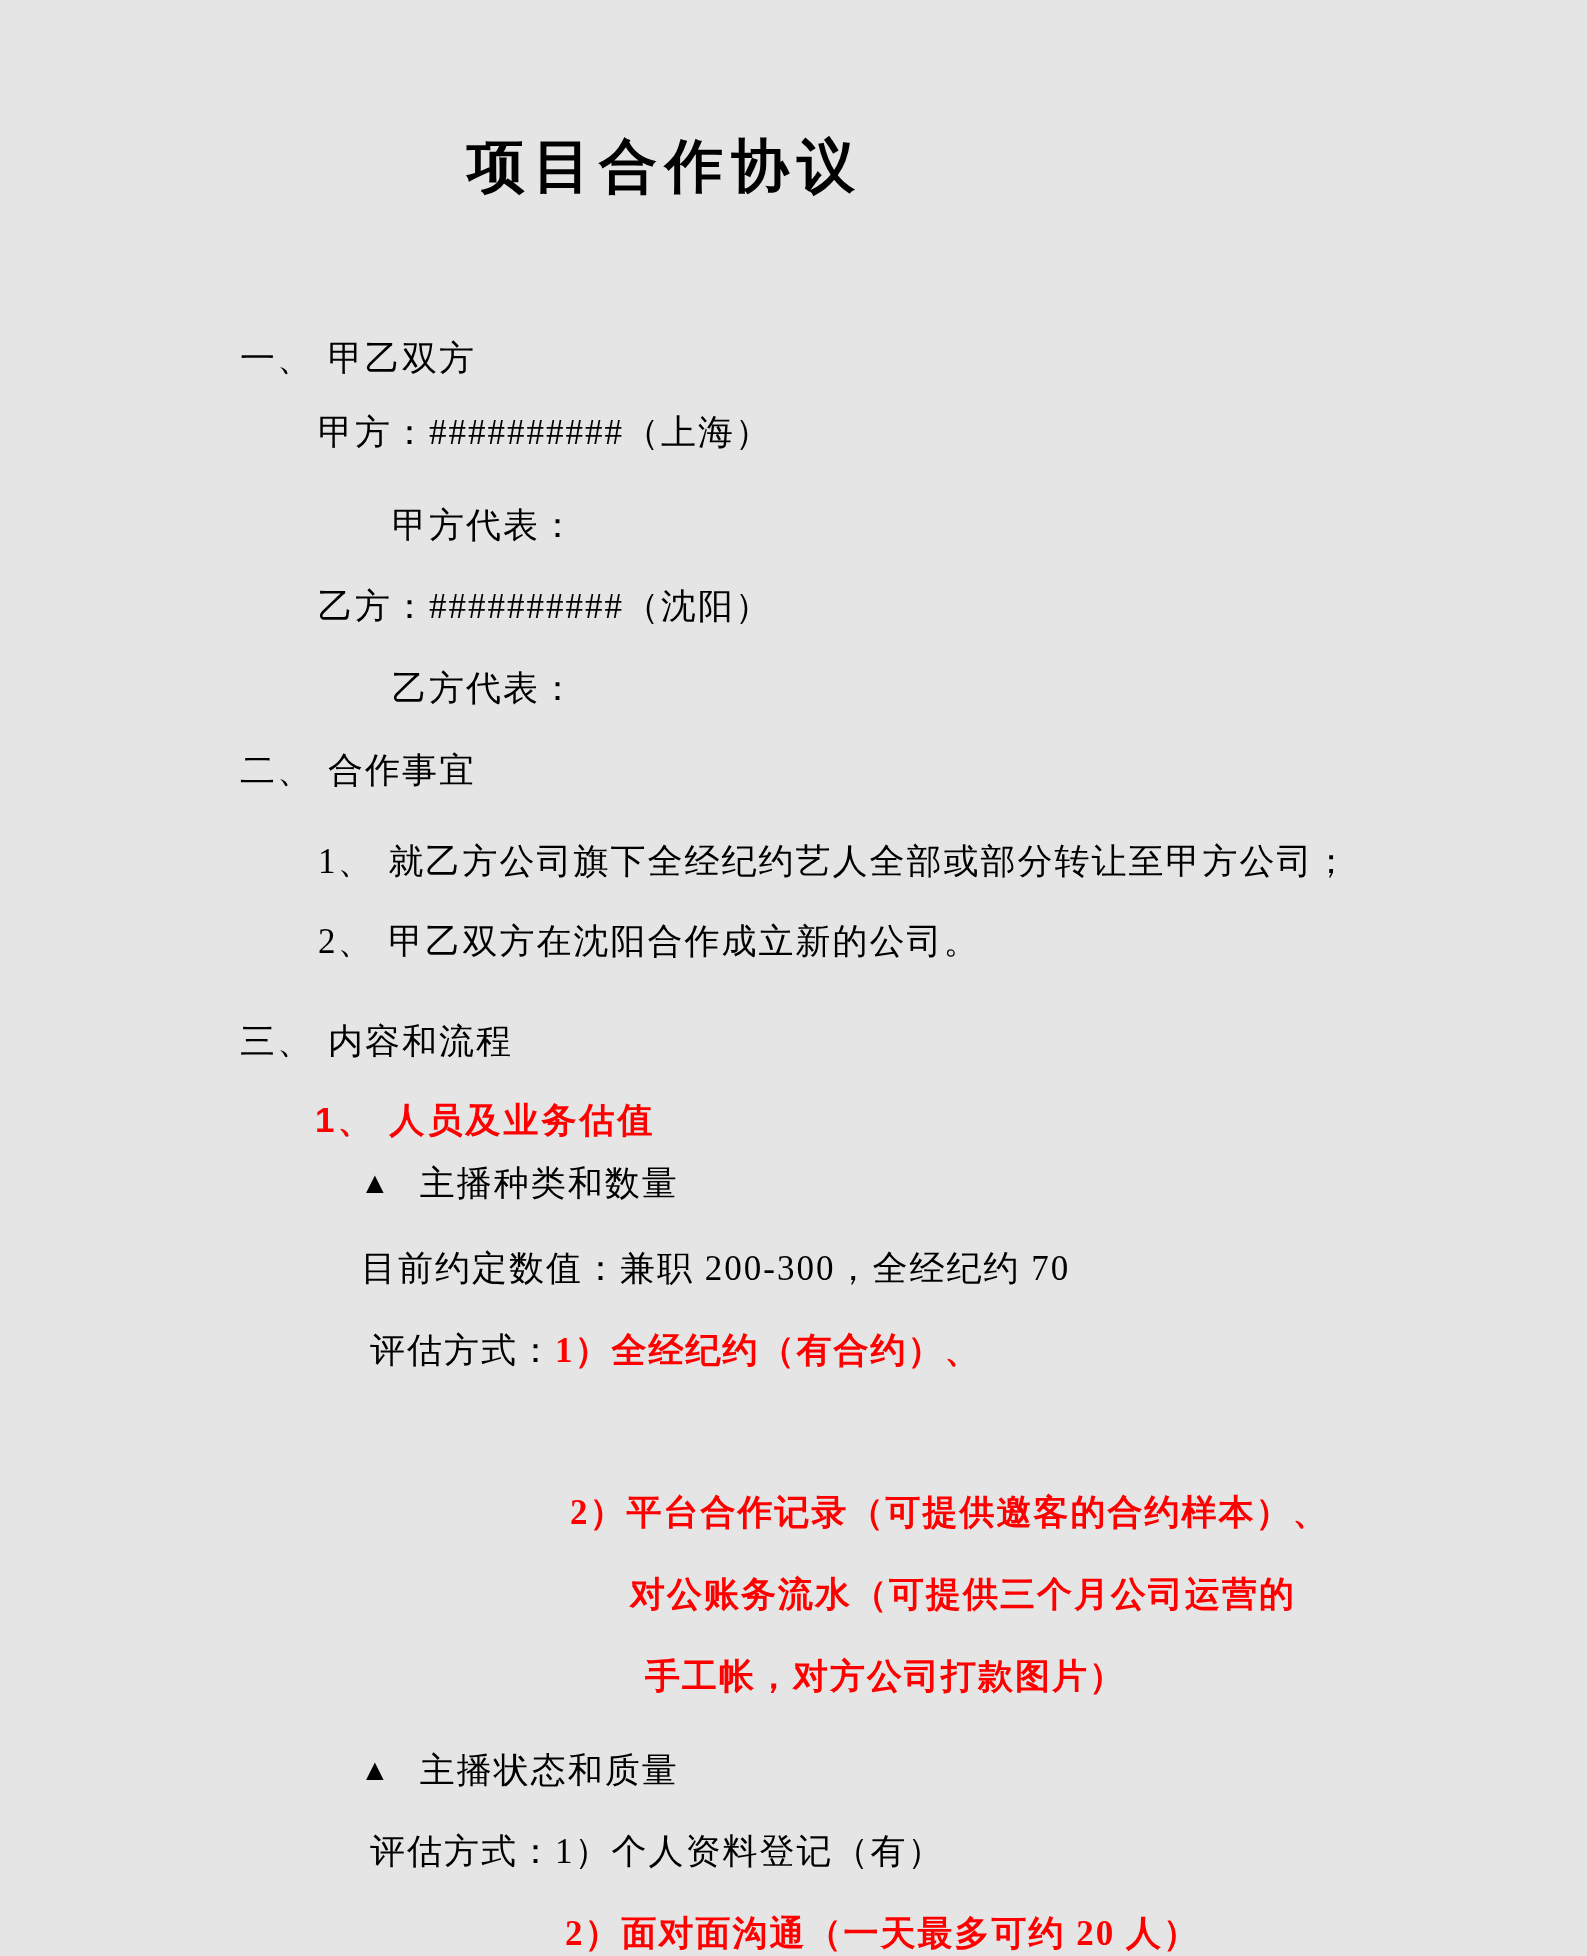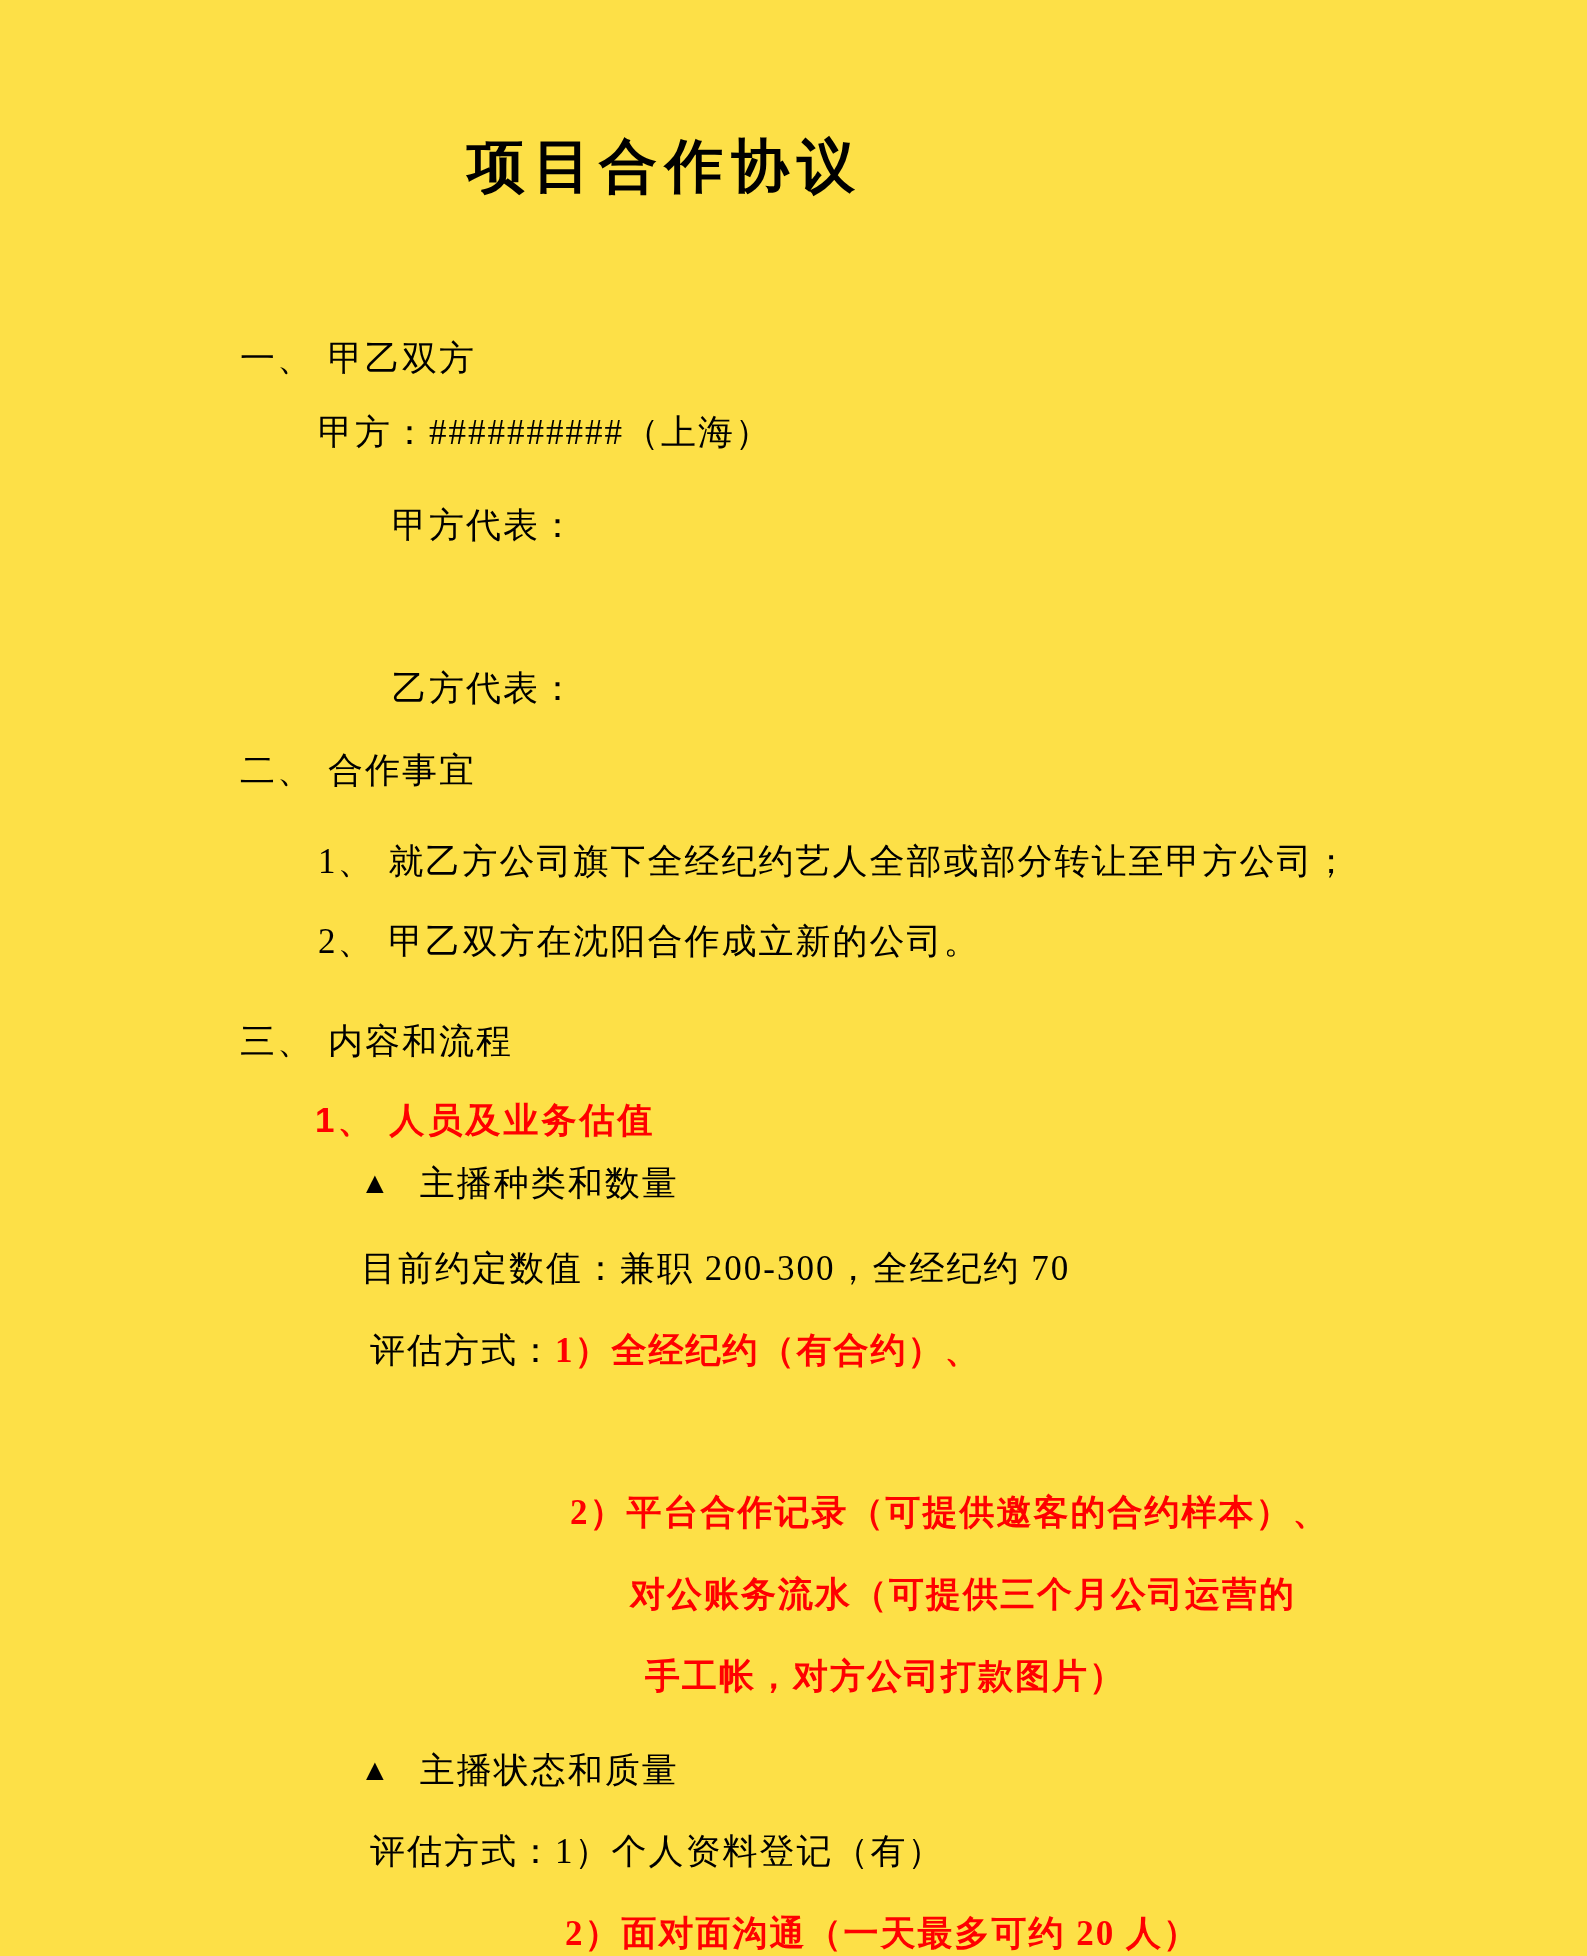--- a/index.html
+++ b/index.html
@@ -1,20 +1,20 @@
 <!DOCTYPE html>
 <html style="--red: #ff0000; --black: #000000; --page-bg: #ffffff;"><head>
 <meta charset="utf-8">
 <style>
   html,body{margin:0;padding:0;background:#ffffff;}
   #page{
     position:relative;
     width:1587px;
     height:1956px;
-    background:#fde047;
+    background:#e5e5e5;
     overflow:hidden;
     font-family:"Liberation Serif","DejaVu Serif",serif;
     color:var(--black,#000);
   }
   .title{
     position:absolute;
     top:128px;
     left:0;
     width:1330px;
     text-align:center;
@@ -54,20 +54,21 @@
   <div class="title">项目合作协议</div>
 
   <div class="line" style="top:338px;left:240px;">
     <span class="marker">一、</span><span>甲乙双方</span>
   </div>
 
   <div class="line" style="top:412px;left:318px;">甲方：##########（上海）</div>
 
   <div class="line" style="top:505px;left:392px;">甲方代表：</div>
 
+  <div class="line" style="top:586px;left:318px;">乙方：##########（沈阳）</div>
 
   <div class="line" style="top:668px;left:392px;">乙方代表：</div>
 
   <div class="line" style="top:750px;left:240px;">
     <span class="marker">二、</span><span>合作事宜</span>
   </div>
 
   <div class="line" style="top:841px;left:318px;">
     <span class="marker">1、</span><span>就乙方公司旗下全经纪约艺人全部或部分转让至甲方公司；</span>
   </div>

